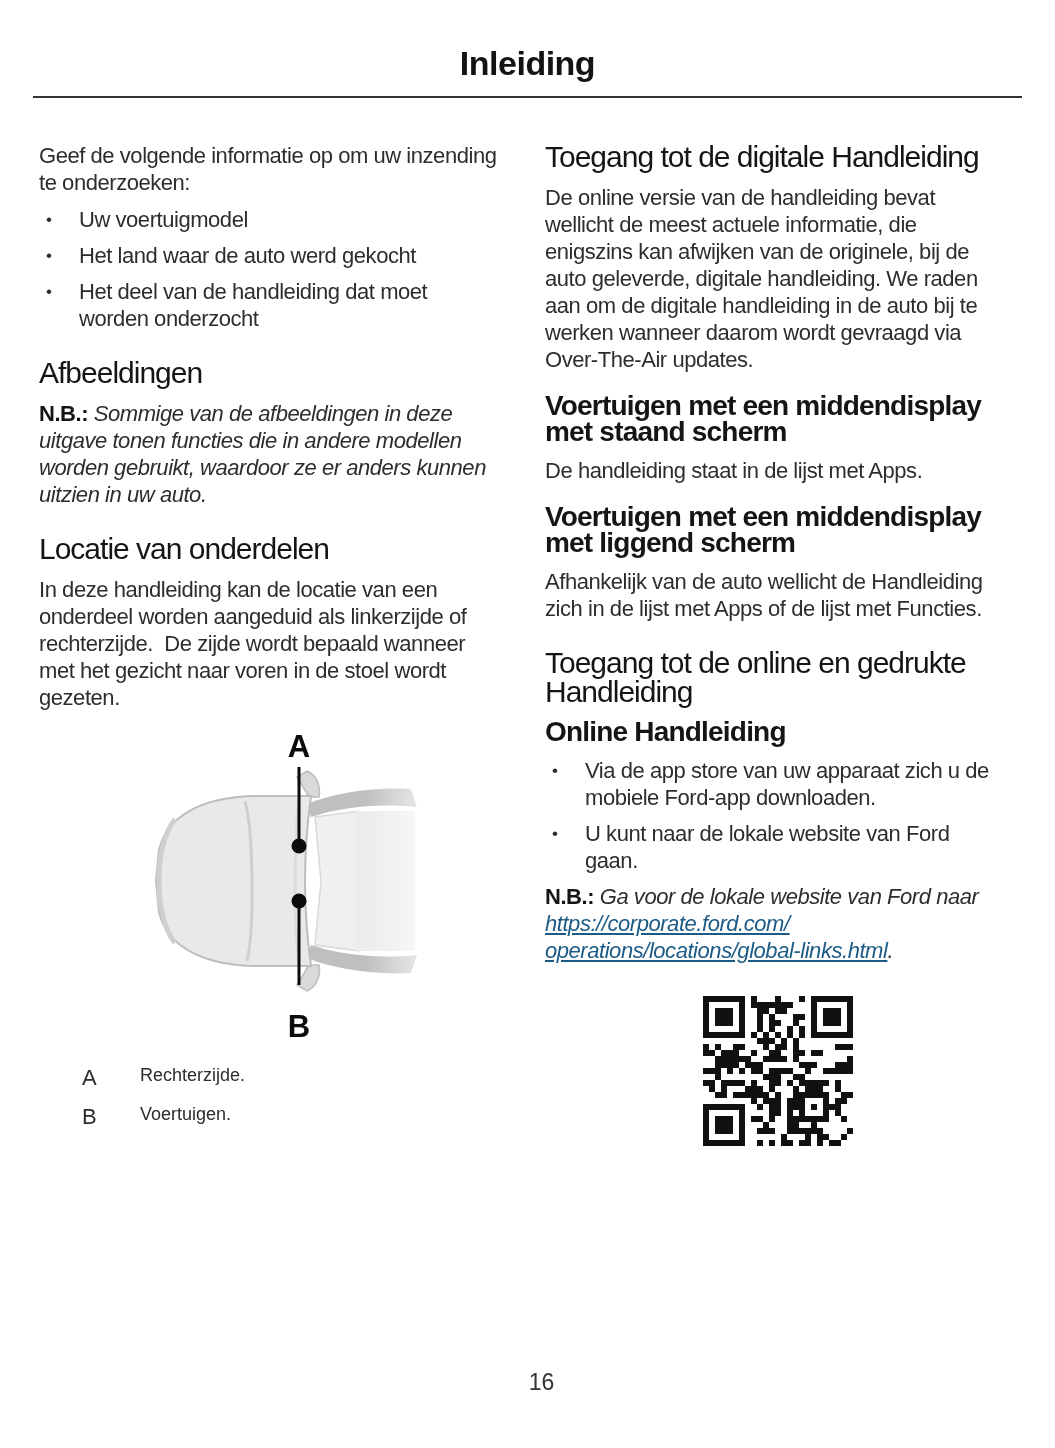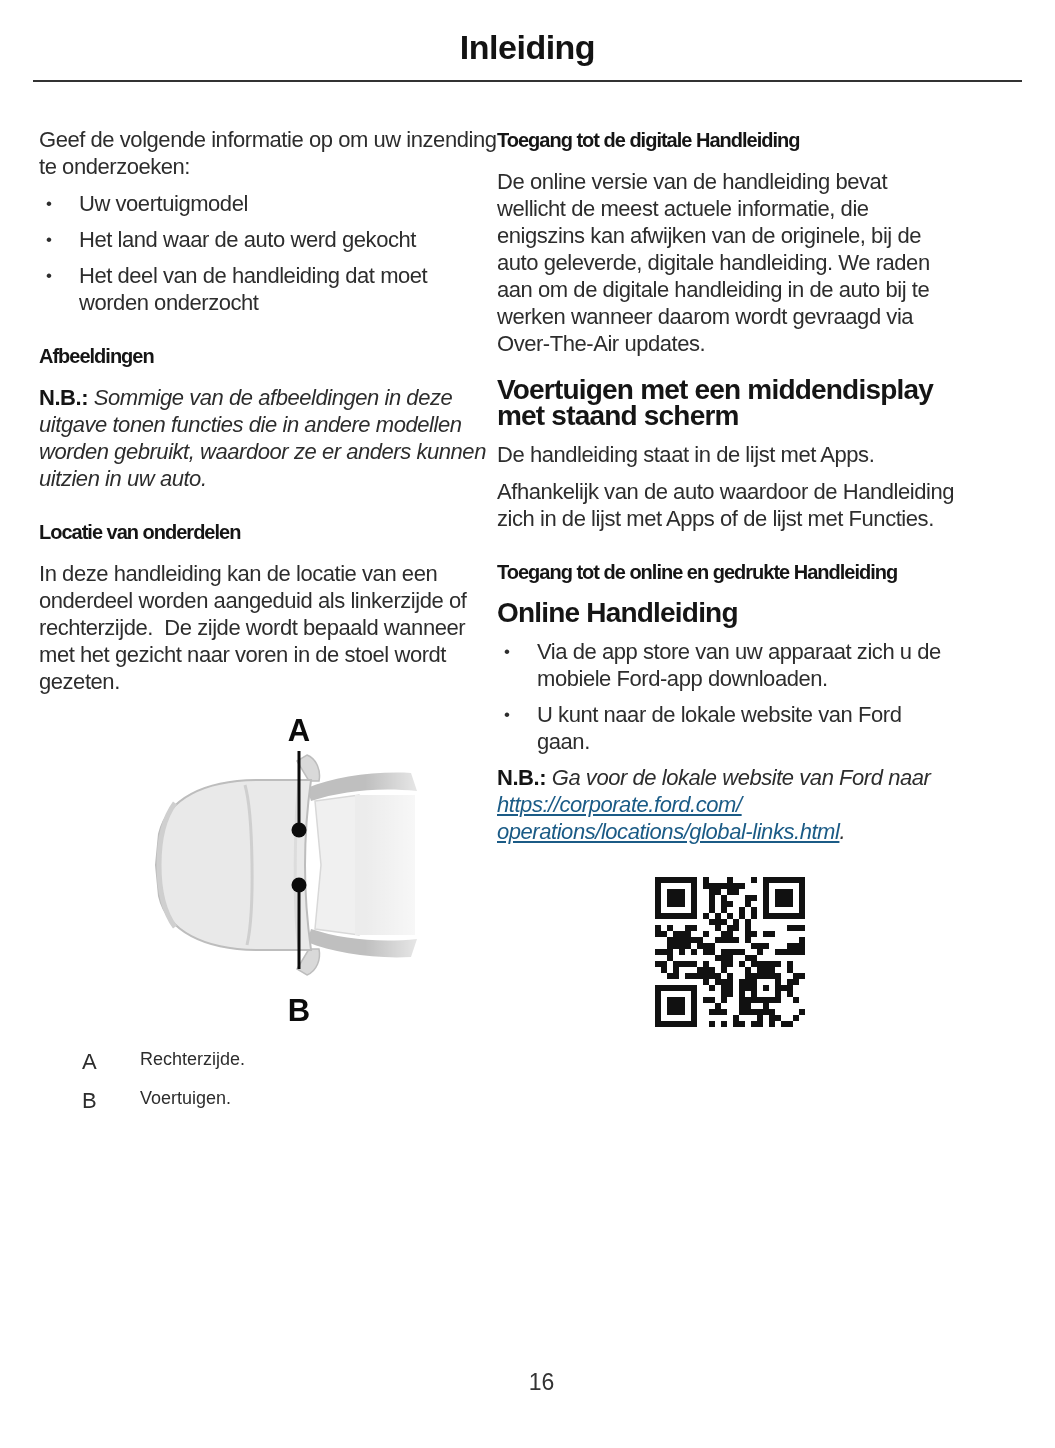--- a/index.html
+++ b/index.html
@@ -6,44 +6,45 @@
   html, body { background: #ffffff; }
   .page {
     position: relative;
     width: 1055px;
     height: 1448px;
     background: #ffffff;
     font-family: "Liberation Sans", sans-serif;
     color: #2d2d2d;
     overflow: hidden;
   }
-  .page-header { padding-top: 28px; }
+  .page-header { padding-top: 44px; }
   .page-title {
     text-align: center;
     font-size: 34px;
     font-weight: 700;
     letter-spacing: -0.5px;
     color: #131313;
   }
   .title-rule {
     border: none;
     border-top: 2.5px solid #333333;
     margin: 13px 33px 0 33px;
   }
   .columns {
     display: flex;
     padding: 44px 0 0 39px;
+    gap: 48px;
   }
   .col { width: 458px; }
   p, li { font-size: 22px; line-height: 27px; letter-spacing: -0.45px; color: #2d2d2d; }
   p.body-par { margin-bottom: 10px; white-space: pre-wrap; }
   h2.section {
-    font-size: 20px;
+    font-size: 30px;
     line-height: 29px;
-    font-weight: 700;
+    font-weight: 400;
     letter-spacing: -1px;
     color: #151515;
     margin: 26px 0 13px 0;
   }
   h2.section:first-child { margin-top: 0; }
   h3.subsection {
     font-size: 28px;
     line-height: 26px;
     font-weight: 700;
     letter-spacing: -0.8px;
@@ -178,21 +179,22 @@
       </div>
     </div>
 
     <div class="col">
       <h2 class="section">Toegang tot de digitale Handleiding</h2>
       <p class="body-par">De online versie van de handleiding bevat wellicht de meest actuele informatie, die enigszins kan afwijken van de originele, bij de auto geleverde, digitale handleiding. We raden aan om de digitale handleiding in de auto bij te werken wanneer daarom wordt gevraagd via Over-The-Air updates.</p>
 
       <h3 class="subsection">Voertuigen met een middendisplay met staand scherm</h3>
       <p class="body-par">De handleiding staat in de lijst met Apps.</p>
 
-      <p class="body-par">Afhankelijk van de auto waardoor de Handleiding zich in de lijst met Apps of de lijst met Functies.</p>
+      <h3 class="subsection">Voertuigen met een middendisplay met liggend scherm</h3>
+      <p class="body-par">Afhankelijk van de auto wellicht de Handleiding zich in de lijst met Apps of de lijst met Functies.</p>
 
       <h2 class="section">Toegang tot de online en gedrukte Handleiding</h2>
       <h3 class="subsection" style="margin-top:4px">Online Handleiding</h3>
 
       <ul class="dots">
         <li>
           <span class="bullet-marker">•</span>
           <span>Via de app store van uw apparaat zich u de mobiele Ford-app downloaden.</span>
         </li>
         <li>

